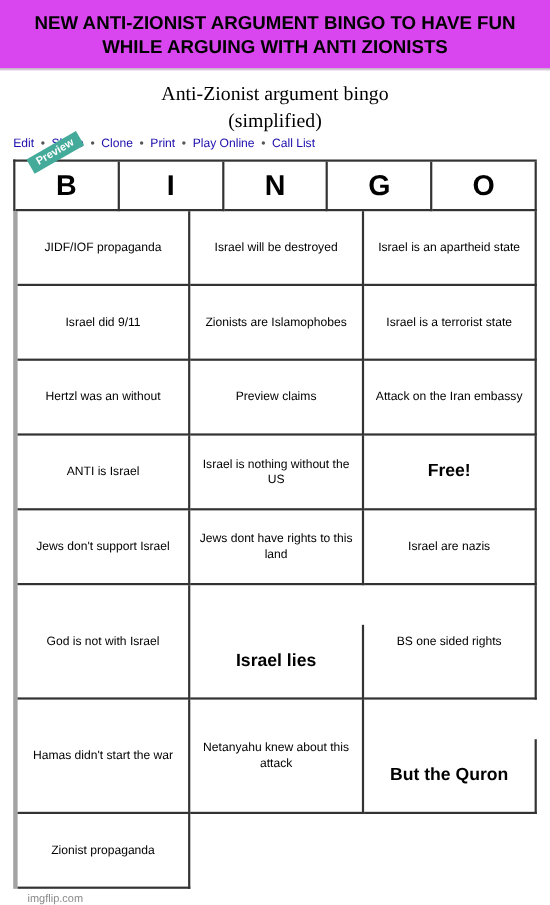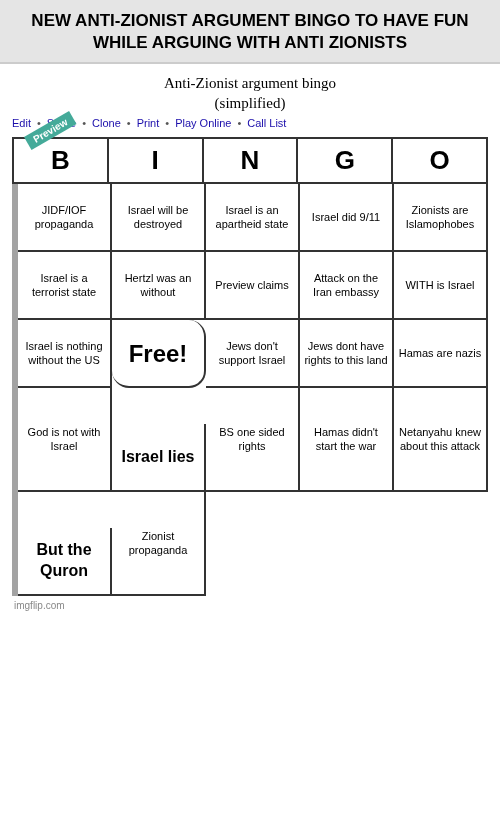--- a/index.html
+++ b/index.html
@@ -6,39 +6,39 @@
     body {
       width: 500px;
       min-height: 823px;
       background: #ffffff;
       font-family: Arial, sans-serif;
       display: flex;
       flex-direction: column;
     }
 
     #top-banner {
-      background: #e5e5e5;
+      background: #d946ef;
       text-align: center;
       padding: 10px 20px 8px;
       font-size: 17px;
       font-weight: bold;
       font-family: Impact, Arial Black, sans-serif;
       line-height: 1.3;
       border-bottom: 2px solid #ccc;
     }
 
     #bingo-container {
       background: #ffffff;
       padding: 10px 12px 12px;
       flex: 1;
     }
 
     #bingo-title {
       text-align: center;
-      font-size: 15px;
+      font-size: 18px;
       font-family: Georgia, serif;
       font-weight: normal;
       margin-bottom: 4px;
       line-height: 1.3;
     }
 
     #toolbar {
       font-size: 11px;
       color: #555;
       margin-bottom: 8px;
@@ -88,22 +88,22 @@
       border-bottom: 2px solid #333;
       text-align: center;
       font-size: 26px;
       font-weight: bold;
       padding: 6px 0;
       font-family: Arial, sans-serif;
     }
 
     .bingo-grid {
       display: grid;
-      grid-template-columns: repeat(5, 1fr);
-      border-left: 6px solid #a3a3a3;
+      grid-template-columns: repeat(3, 1fr);
+      border-left: 4px solid #a3a3a3;
     }
 
     .bingo-cell {
       border-right: 2px solid #333;
       border-bottom: 2px solid #333;
       text-align: center;
       font-size: 11px;
       padding: 6px 4px;
       min-height: 68px;
       display: flex;
@@ -112,31 +112,31 @@
       line-height: 1.3;
     }
 
     .bingo-cell.bold-large {
       font-size: 16px;
       font-weight: bold;
       margin-top: 36px;
     }
 
     .bingo-cell.free {
-      font-size: 24px;
-      font-weight: bold;
-      border-radius: 17px;
+      font-size: 16px;
+      font-weight: bold;
     }
 
     #imgflip-watermark {
       font-size: 10px;
       color: #888;
       text-align: left;
       margin-top: 4px;
       padding-left: 2px;
+      margin-left: 11px;
     }
   </style>
 </head>
 <body>
 
 <div id="top-banner">
   <span>NEW ANTI-ZIONIST ARGUMENT BINGO TO HAVE FUN WHILE ARGUING WITH ANTI ZIONISTS</span>
 </div>
 
 <div id="bingo-container">
@@ -175,26 +175,26 @@
     <div class="bingo-grid" id="bingo-grid">
     <div class="bingo-cell">JIDF/IOF propaganda</div>
         <div class="bingo-cell">Israel will be destroyed</div>
         <div class="bingo-cell">Israel is an apartheid state</div>
         <div class="bingo-cell">Israel did 9/11</div>
         <div class="bingo-cell">Zionists are Islamophobes</div>
         <div class="bingo-cell">Israel is a terrorist state</div>
         <div class="bingo-cell">Hertzl was an without</div>
         <div class="bingo-cell">Preview claims</div>
         <div class="bingo-cell">Attack on the Iran embassy</div>
-        <div class="bingo-cell">WITH is Israel</div>
+        <div class="bingo-cell">ANTI is Israel</div>
         <div class="bingo-cell">Israel is nothing without the US</div>
         <div class="bingo-cell free">Free!</div>
         <div class="bingo-cell">Jews don't support Israel</div>
         <div class="bingo-cell">Jews dont have rights to this land</div>
-        <div class="bingo-cell">Hamas are nazis</div>
+        <div class="bingo-cell">Israel are nazis</div>
         <div class="bingo-cell">God is not with Israel</div>
         <div class="bingo-cell bold-large">Israel lies</div>
         <div class="bingo-cell">BS one sided rights</div>
         <div class="bingo-cell">Hamas didn't start the war</div>
         <div class="bingo-cell">Netanyahu knew about this attack</div>
         <div class="bingo-cell bold-large">But the Quron</div>
         <div class="bingo-cell">Zionist propaganda</div>
       </div>
   </div>
 

